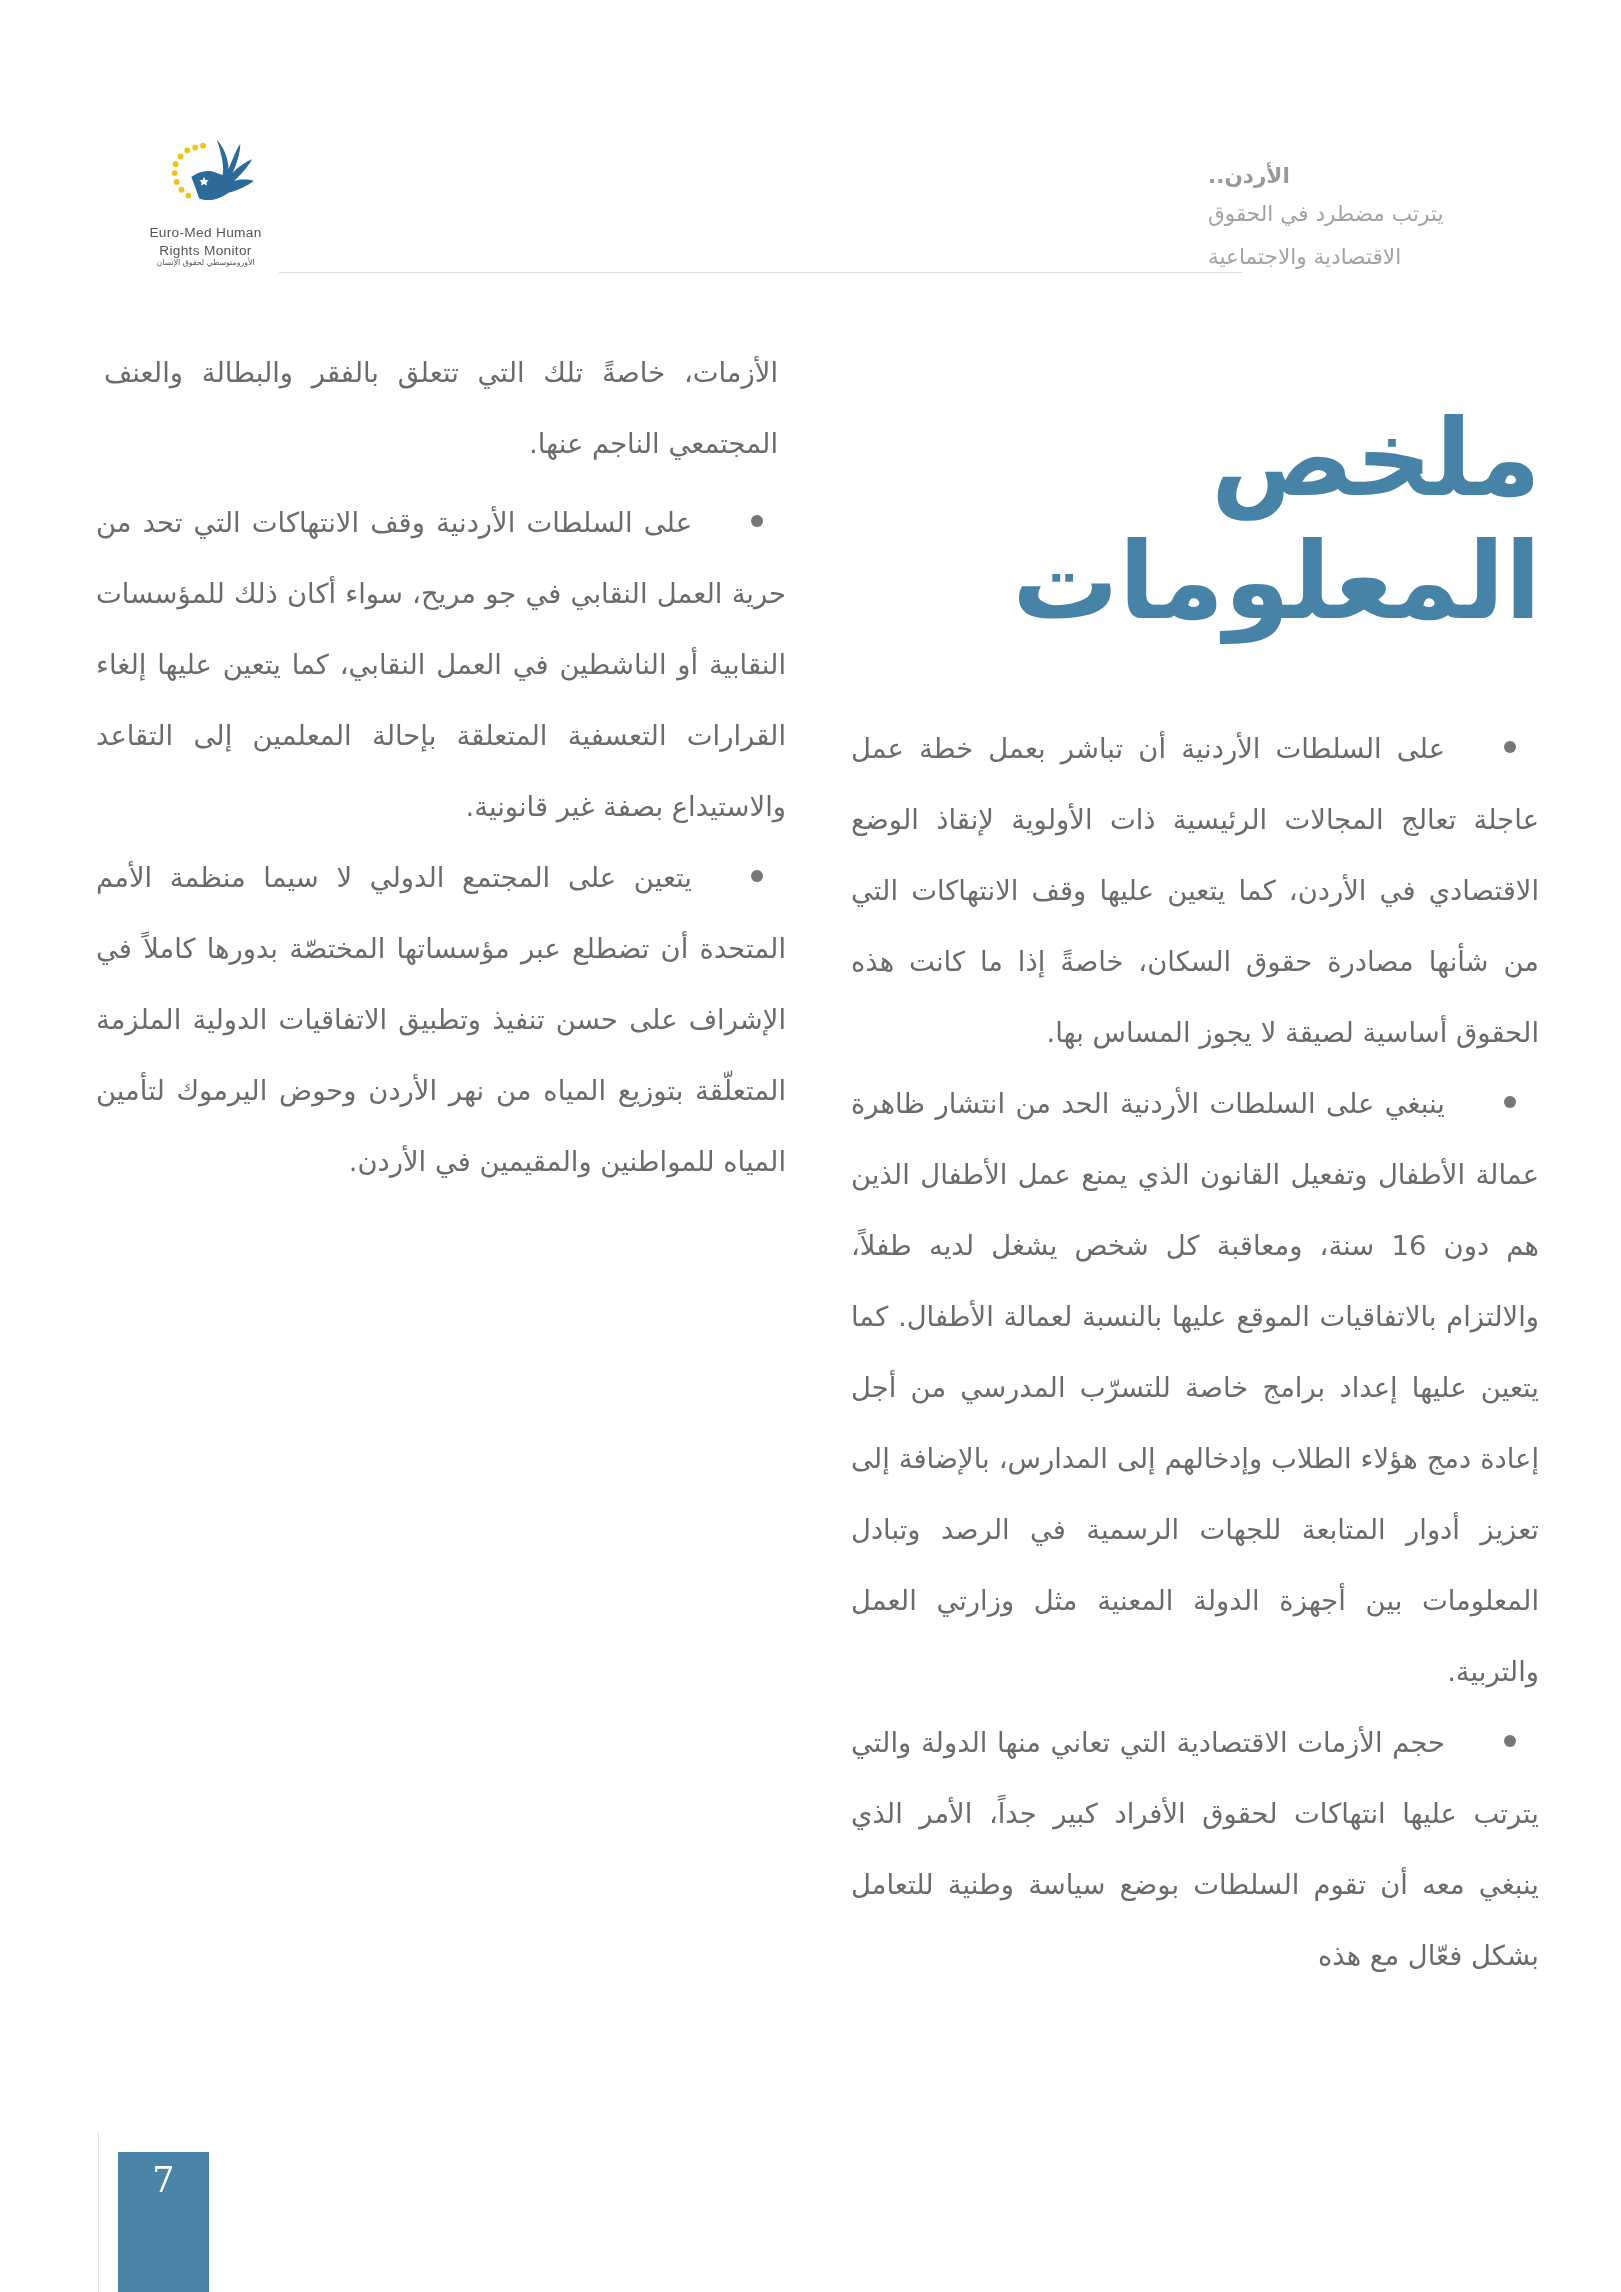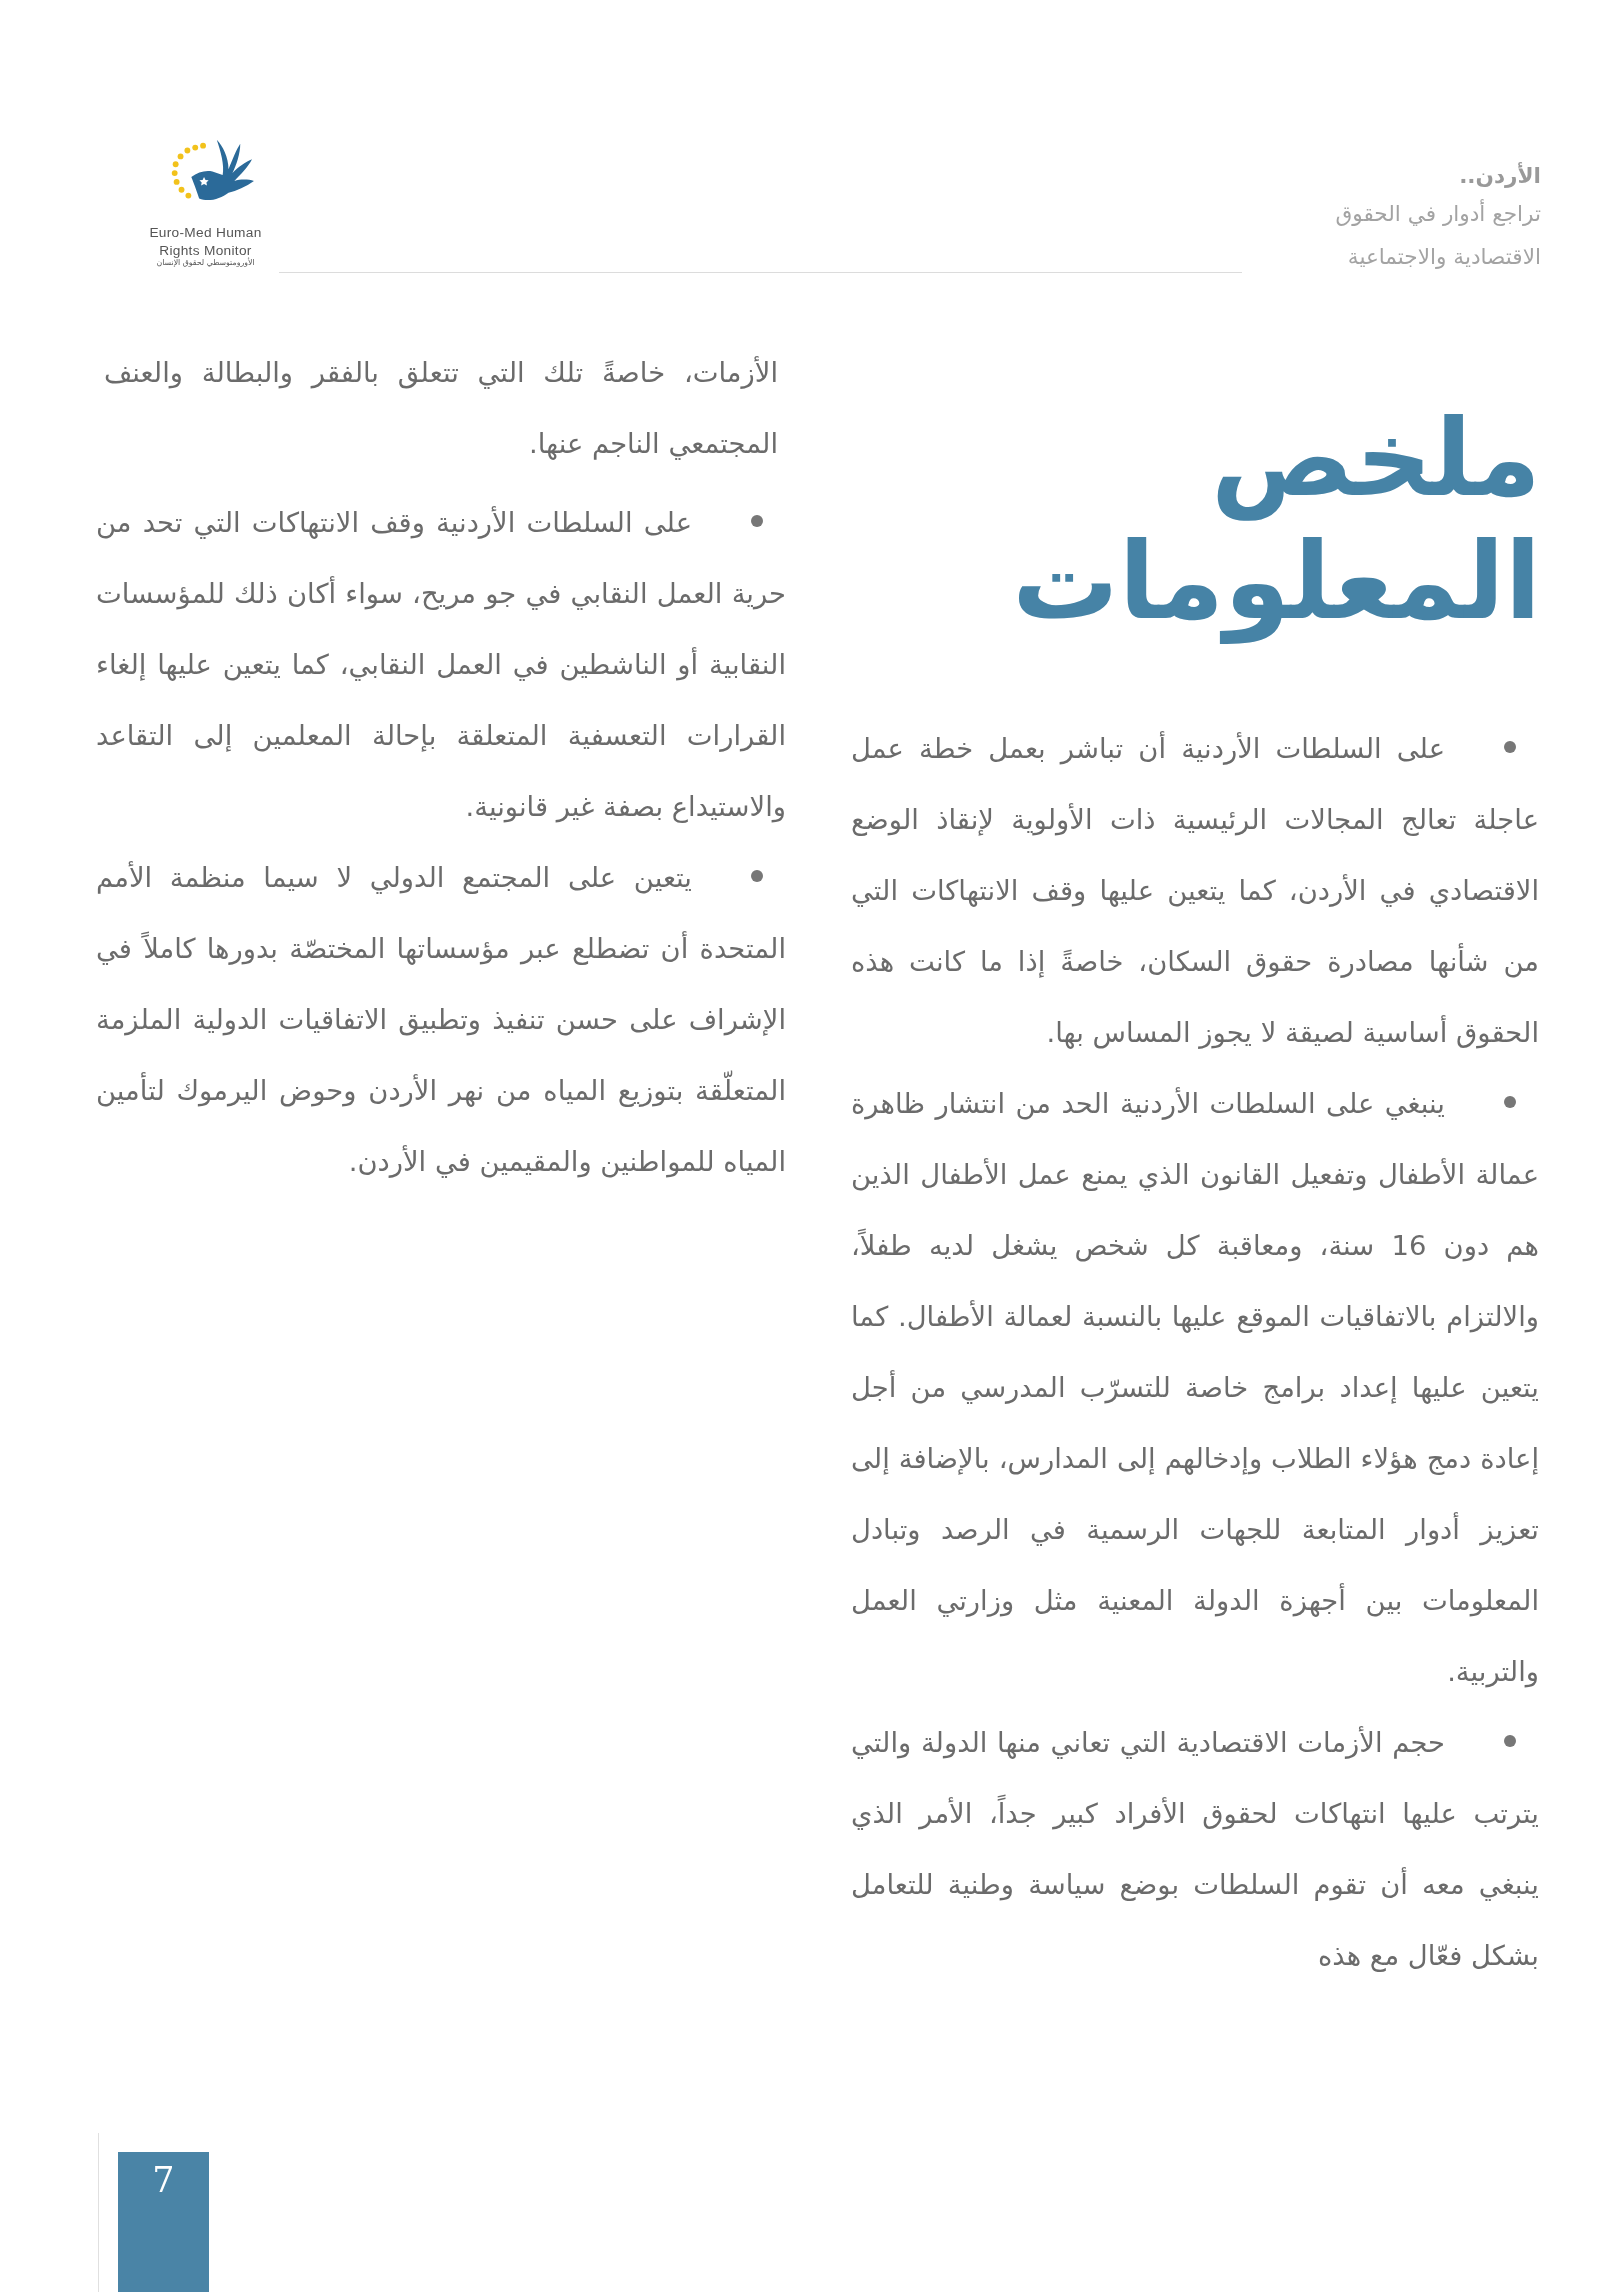--- a/index.html
+++ b/index.html
@@ -37,21 +37,21 @@
       color: #555;
       text-align: center;
       direction: rtl;
     }
     .header-text {
       position: absolute;
       right: 80px;
       top: 159px;
       width: 333px;
       direction: rtl;
-      text-align: right;
+      text-align: left;
       color: #9a9a9a;
     }
     .header-country {
       font-size: 21.6px;
       font-weight: bold;
       line-height: 33px;
       color: #999;
     }
     .header-sub {
       font-size: 21.6px;
@@ -168,21 +168,21 @@
     </g>
     <path d="M53 48 l1.5 3 3.2 .4 -2.3 2.2 .6 3.2 -3-1.6 -3 1.6 .6-3.2 -2.3-2.2 3.2-.4z" fill="#ffffff"></path>
   </svg>
   <div class="logo-en">Euro-Med Human</div>
   <div class="logo-en">Rights Monitor</div>
   <div class="logo-ar">الأورومتوسطي لحقوق الإنسان</div>
 </div>
 
 <div class="header-text">
   <div class="header-country">الأردن..</div>
-  <div class="header-sub">تراجع أدوار في الحقوق</div>
+  <div class="header-sub">يترتب مضطرد في الحقوق</div>
   <div class="header-sub">الاقتصادية والاجتماعية</div>
 </div>
 <div class="header-divider"></div>
 
 <div class="title">
   <div>ملخص</div>
   <div>المعلومات</div>
 </div>
 
 <div class="col col-right">

